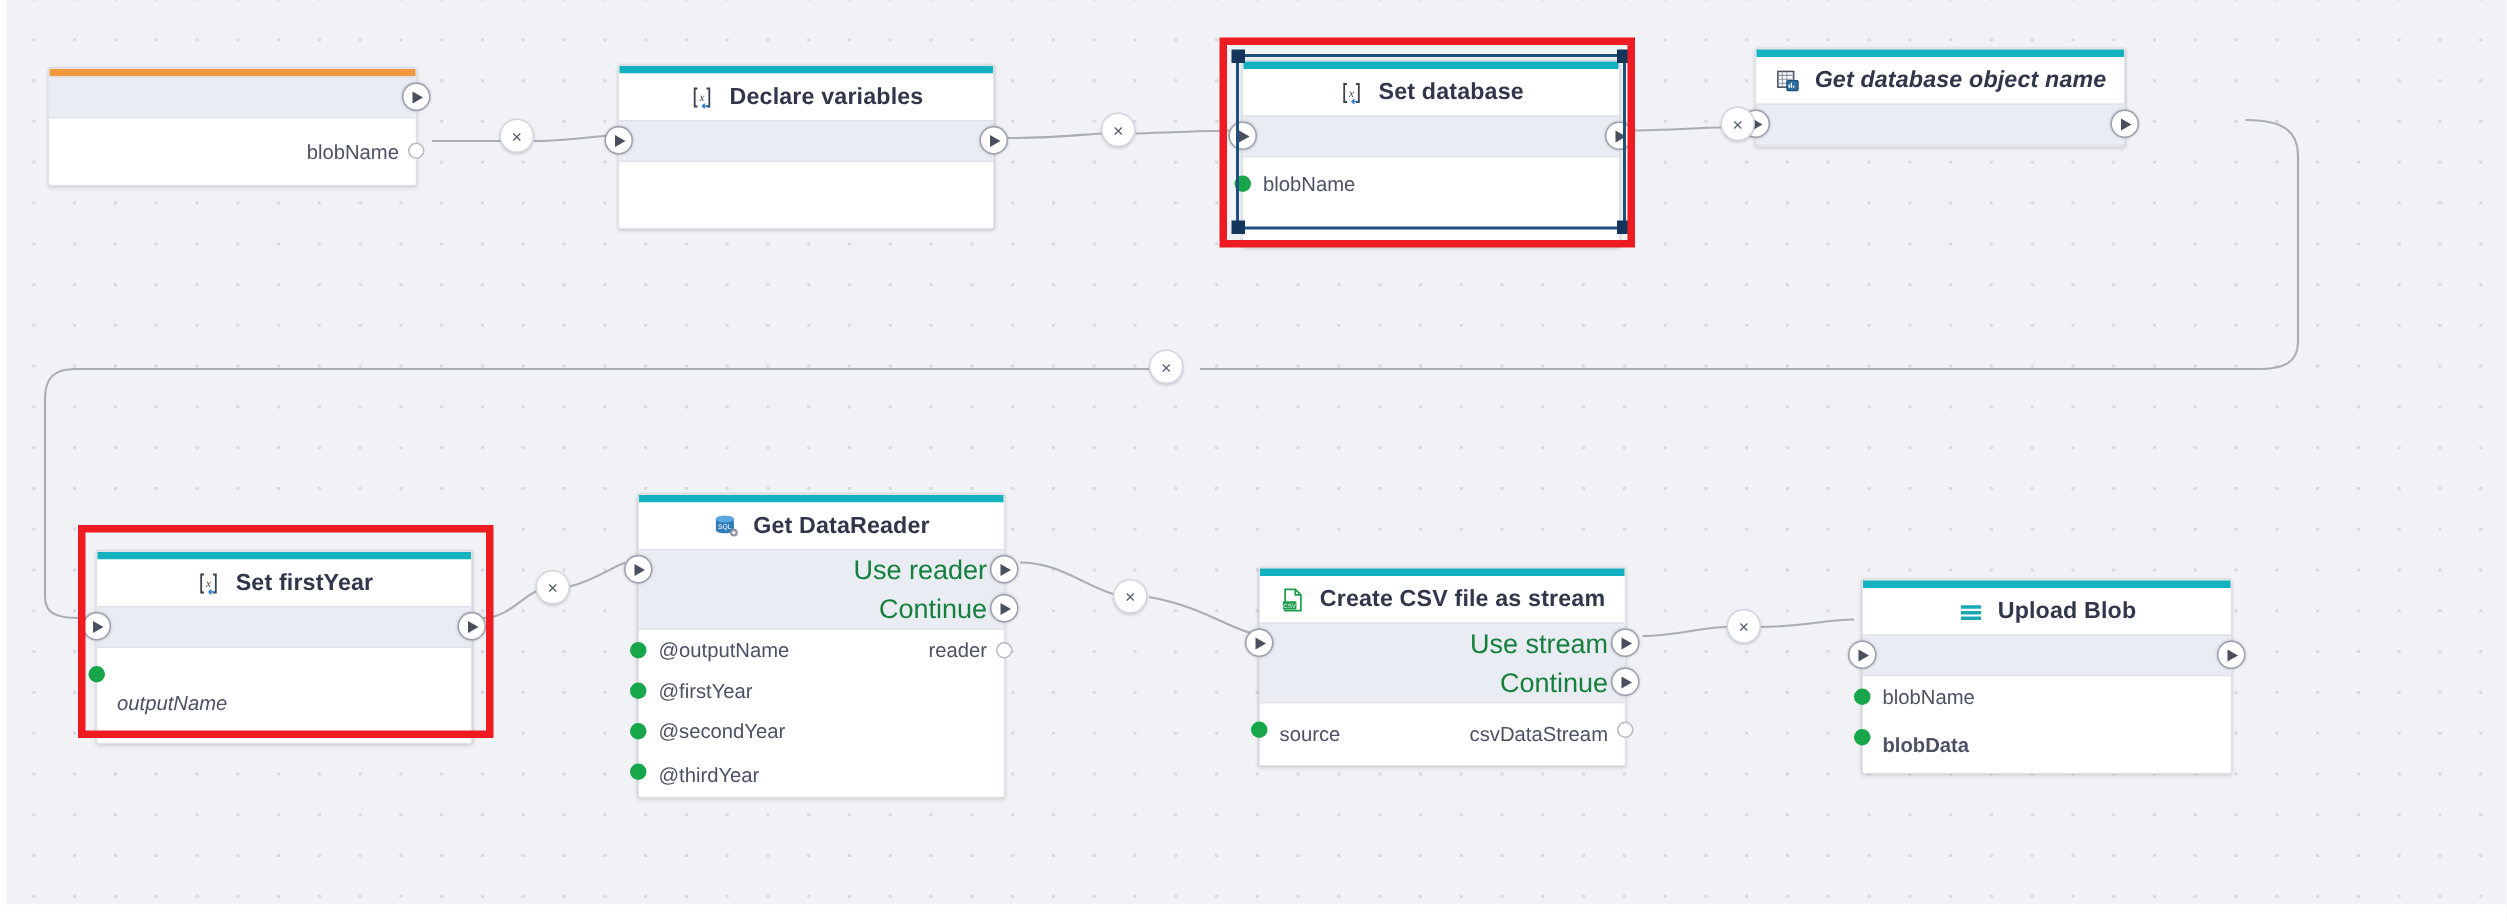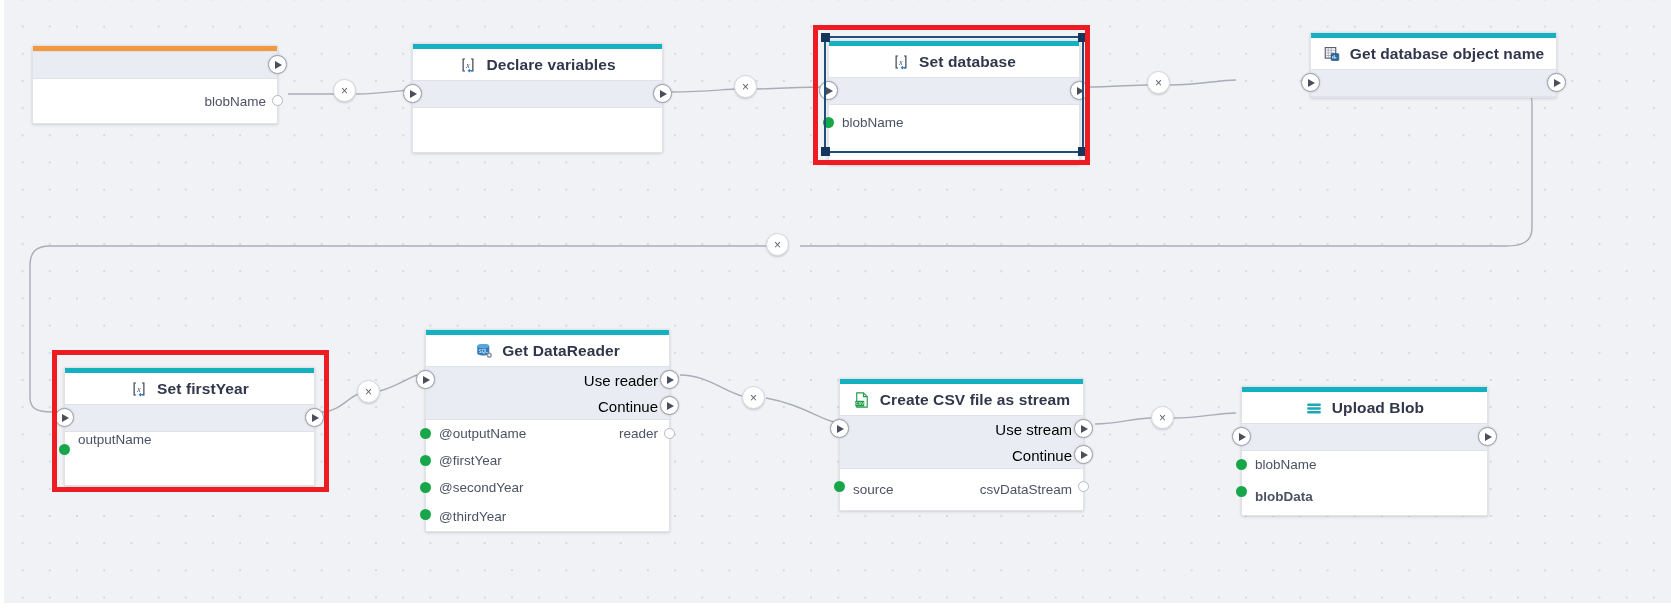--- a/index.html
+++ b/index.html
@@ -77,22 +77,22 @@
   }
   .flow-row {
     height: 26px;
     display: flex;
     align-items: center;
     justify-content: flex-end;
     padding-right: 11px;
     position: relative;
   }
   .flow-label {
-    font-size: 15px;
-    color: #000000;
+    font-size: 18px;
+    color: #15803d;
     white-space: nowrap;
   }
 
   
   .node .data-band {
     background: #ffffff;
     position: relative;
   }
   .data-row {
     height: 27px;
@@ -308,21 +308,21 @@
     </div>
   </div>
   <div class="selection" style="left:824px; top:36px; width:260px; height:117px;">
     <div class="handle h-tl"></div>
     <div class="handle h-tr"></div>
     <div class="handle h-bl"></div>
     <div class="handle h-br"></div>
   </div>
   <div class="annot-rect" style="left:813px; top:25px; width:277px; height:140px;"></div>
 
-  <div class="node" style="left:1310px; top:32px; width:247px;">
+  <div class="node" style="left:1170px; top:32px; width:247px;font-style:italic;">
     <div class="accent"></div>
     <div class="title-row">
       <svg class="node-icon" viewBox="0 0 24 24">
         <rect x="3" y="3.5" width="14" height="14" fill="#ffffff" stroke="#4a4f5e" stroke-width="1.4"></rect>
         <path d="M3 7 H17 M3 10.5 H17 M3 14 H17 M7 3.5 V17.5 M11 3.5 V17.5" stroke="#8d93a2" stroke-width="0.9"></path>
         <rect x="11" y="11.5" width="10" height="9" rx="1" fill="#2b6ca3" stroke="#1d4f7a" stroke-width="1"></rect>
         <path d="M13 18 v-3 M15 18 v-4.5 M17 18 v-2" stroke="#ffffff" stroke-width="1.2"></path>
       </svg>
       <span class="title-text">Get database object name</span>
     </div>
@@ -347,21 +347,21 @@
       <span class="title-text">Set firstYear</span>
     </div>
     <div class="flow-band">
       <div class="flow-row">
         <span class="flow-label"></span>
         <div class="port port-exec" style="left:-10px; top:3px;"></div>
         <div class="port port-exec" style="right:-10px; top:3px;"></div>
       </div>
     </div>
     <div class="data-band">
-      <div class="data-row" style="height:53px; align-items:flex-start; padding-top:0;">
+      <div class="data-row" style="height:53px; align-items:center; padding-top:10px;font-style:italic;">
         <span class="data-label-in">outputName</span>
         <div class="port port-data-green" style="left:-6px; top:12px;"></div>
       </div>
     </div>
   </div>
   <div class="annot-rect" style="left:52px; top:350px; width:277px; height:142px;"></div>
 
   <div class="node" style="left:425px; top:329px; width:245px;">
     <div class="accent"></div>
     <div class="title-row">

